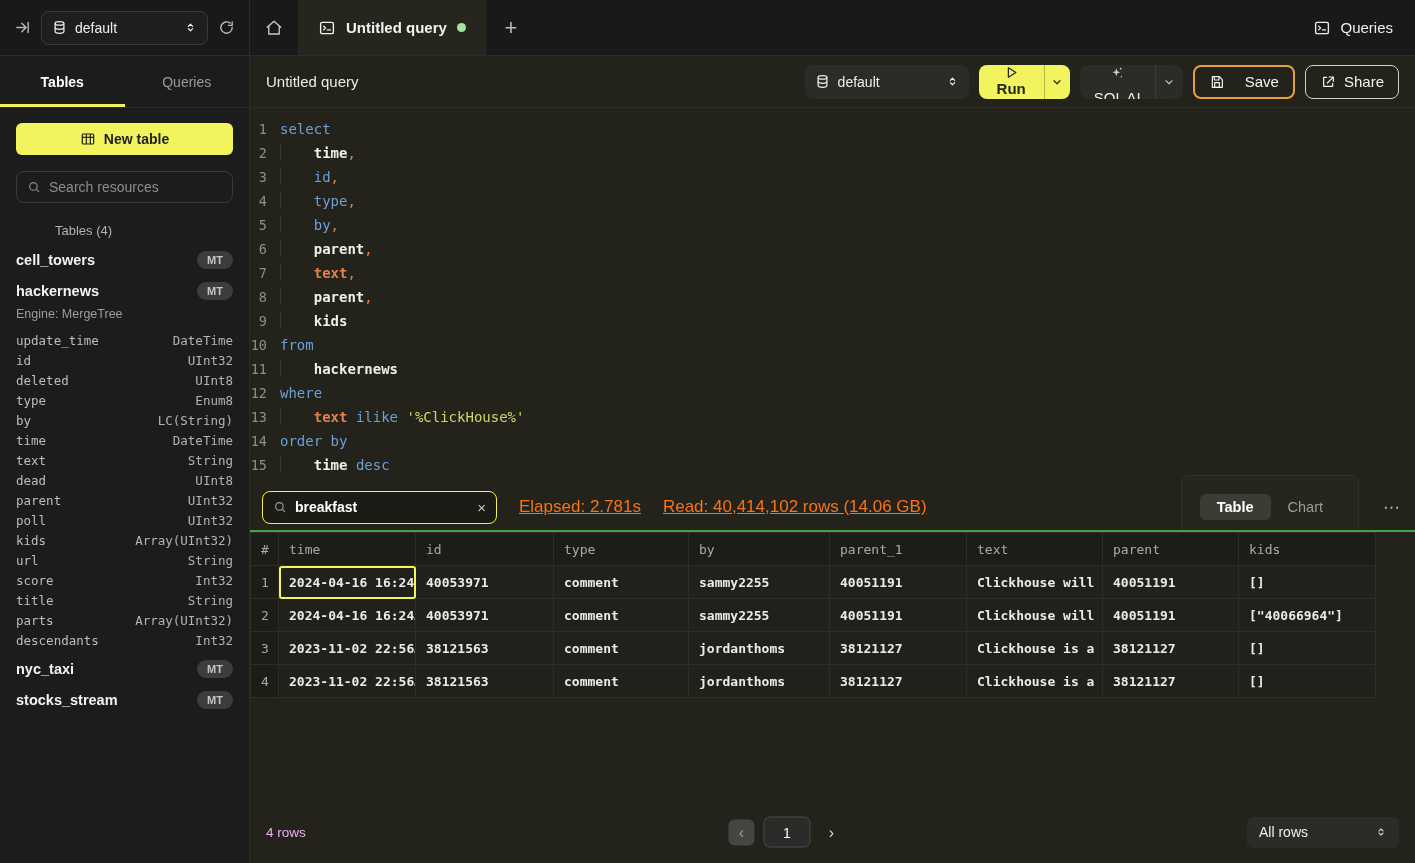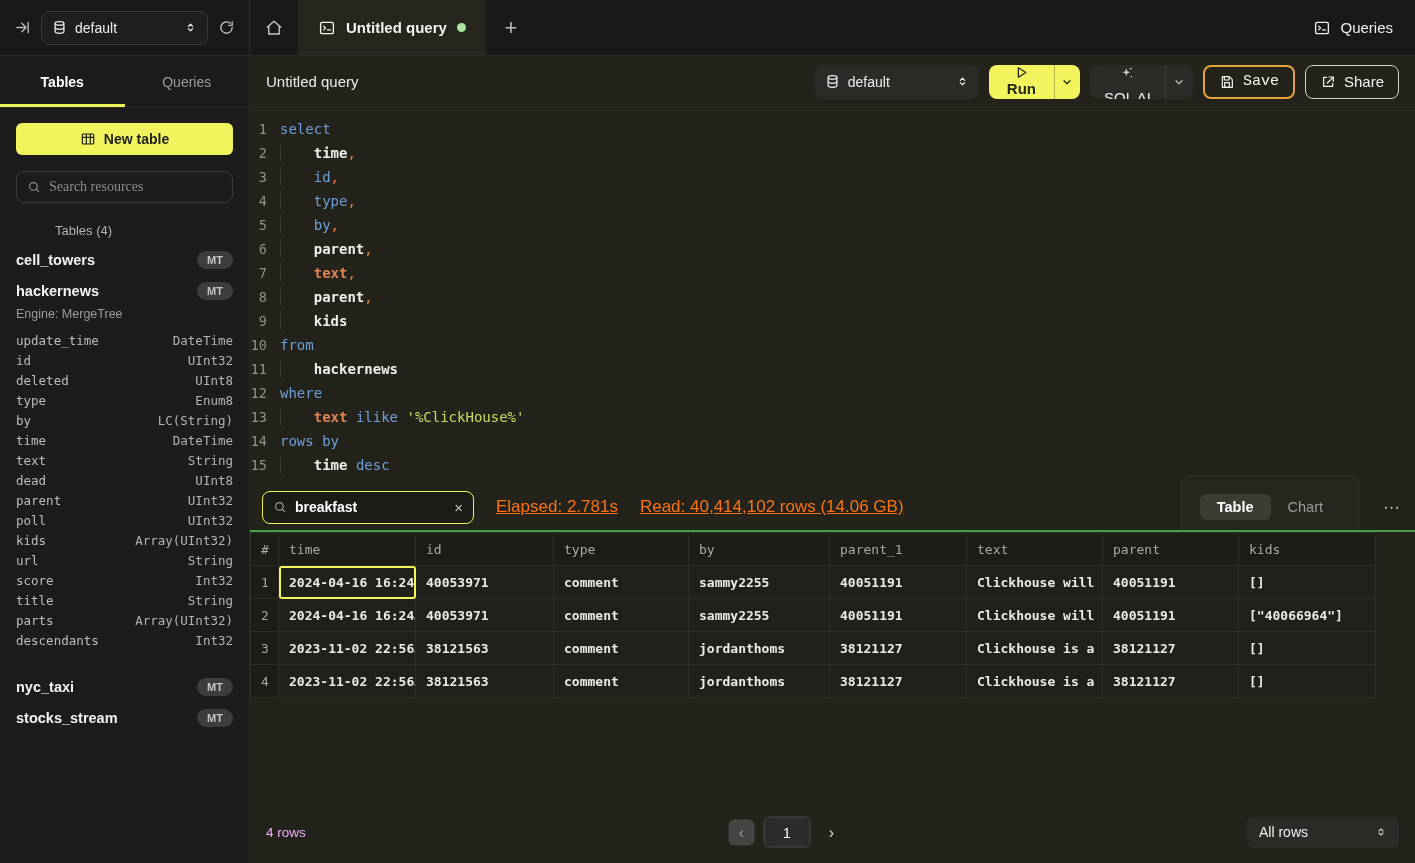--- a/index.html
+++ b/index.html
@@ -29,31 +29,31 @@
   .side-tab.active { color:#ffffff; font-weight:600; box-shadow: inset 0 -3px 0 #f0f35c; }
   .query-toolbar { flex:1; display:flex; align-items:center; gap:10px; padding:0 16px; background:#23231c; }
   .qt-title { font-size:15px; color:#ececea; margin-right:auto; }
   .toolbar-select { height:34px; width:164px; display:flex; align-items:center; gap:8px; padding:0 10px; background:#2b2b28; border-radius:8px; font-size:14px; color:#ededeb; cursor:pointer; }
   .toolbar-select .grow { flex:1; }
   .split-btn { height:34px; display:flex; align-items:stretch; border-radius:8px; overflow:hidden; cursor:pointer; }
   .run-btn .main { display:flex; align-items:center; gap:0; padding:0 18px; background:#f1f45c; color:#26261a; font-size:15px; font-weight:600; }
   .run-btn .arrow { width:26px; display:flex; align-items:center; justify-content:center; background:#f1f45c; border-left:1px solid rgba(0,0,0,.25); color:#26261a; }
   .sqlai-btn .main { display:flex; align-items:center; gap:8px; padding:0 14px; background:#2b2b28; color:#ededeb; font-size:15px; }
   .sqlai-btn .arrow { width:28px; display:flex; align-items:center; justify-content:center; background:#2b2b28; border-left:1px solid #3c3c38; color:#b9b9b7; }
-  .save-btn { height:34px; display:flex; align-items:center; gap:8px; padding:0 14px; background:transparent; border:2px solid #e7a23c; border-radius:8px; color:#f4f4f2; font-size:15px; cursor:pointer;font-family:Liberation Mono, monospace; }
+  .save-btn { height:34px; display:flex; align-items:center; gap:20px; padding:0 14px; background:transparent; border:2px solid #e7a23c; border-radius:8px; color:#f4f4f2; font-size:15px; cursor:pointer; }
   .share-btn { height:34px; display:flex; align-items:center; gap:8px; padding:0 14px; background:transparent; border:1px solid #cfcfcd; border-radius:8px; color:#f4f4f2; font-size:15px; cursor:pointer; }
 
   
   .row3 { flex:1; display:flex; align-items:stretch; overflow:hidden; }
 
   
   .sidebar { width:250px; flex:none; background:#1c1c1c; border-right:1px solid #2b2b2b; padding:15px 16px; overflow:hidden; }
   .new-table-btn { width:100%; height:32px; background:#f1f45c; border:none; border-radius:6px; display:flex; align-items:center; justify-content:center; gap:8px; color:#21211c; font-size:14px; font-weight:600; cursor:pointer; }
   .search-box { margin-top:16px; height:32px; border:1px solid #3a3a3a; border-radius:8px; display:flex; align-items:center; gap:8px; padding:0 10px; color:#8d8d8b; }
-  .search-box input { flex:1; background:transparent; border:none; outline:none; color:#e8e8e6; font-size:14px; font-family:Liberation Serif, serif; }
+  .search-box input { flex:1; background:transparent; border:none; outline:none; color:#e8e8e6; font-size:14px; font-family:Liberation Sans, sans-serif; }
   .search-box input::placeholder { color:#8d8d8b; }
   .section-label { margin-top:20px; font-size:13px; color:#b3b3b1;margin-left:39px; }
   .tbl-item { margin-top:13px; display:flex; align-items:center; justify-content:space-between; cursor:pointer; }
   .tbl-name { font-size:14.5px; font-weight:600; color:#f2f2f0; }
   .mt-badge { background:#3d3d3b; color:#c6c6c4; font-size:11px; font-weight:600; padding:3px 10px; border-radius:11px; }
   .engine-line { margin-top:7px; font-size:12.5px; color:#9c9c9a; }
   .cols { margin-top:9px; }
   .col-row { display:flex; justify-content:space-between; height:20px; align-items:center; font-family:"DejaVu Sans Mono",monospace; font-size:12.5px; }
   .col-name { color:#bdbdbb; }
   .col-type { color:#b3b3b1; }
@@ -68,21 +68,21 @@
   .code { white-space:pre; }
   .tok.kw { color:#6e9fd8; }
   .tok.id { color:#efefed; font-weight:700; }
   .tok.fn { color:#e0834d; font-weight:700; }
   .tok.pn { color:#e0834d; }
   .tok.str { color:#ccd964; }
   .tok.g { box-shadow: inset 1px 0 0 #3b3b31; }
 
   
   .results-bar { height:46px; flex:none; display:flex; align-items:center; padding:0 12px 0 12px; gap:22px; }
-  .result-search { width:212px; height:33px; flex:none; border:1.5px solid #eef252; border-radius:8px; background:#1c1c16; display:flex; align-items:center; gap:8px; padding:0 10px; color:#9d9d9b; }
+  .result-search { width:235px; height:33px; flex:none; border:1.5px solid #eef252; border-radius:8px; background:#1c1c16; display:flex; align-items:center; gap:8px; padding:0 10px; color:#9d9d9b; }
   .result-search input { flex:1; min-width:0; background:transparent; border:none; outline:none; color:#ffffff; font-size:14px; font-weight:700; font-family:"Liberation Sans",sans-serif; }
   .clear-x { color:#c4c4c2; font-size:15px; cursor:pointer; }
   .stat { font-size:17px; color:#f97316;text-decoration:underline; }
   .rb-spacer { flex:1; }
   .view-toggle { display:flex; background:#26261f; border:1px solid #32322b; border-radius:8px; padding:18px; }
   .view-seg { padding:5px 17px; border-radius:6px; font-size:14.5px; color:#9c9c9a; cursor:pointer; }
   .view-seg.active { background:#3c3c35; color:#ffffff; font-weight:600; }
   .more-btn { color:#b9b9b7; font-size:17px; letter-spacing:1px; cursor:pointer; padding:0 2px; }
 
   
@@ -362,21 +362,21 @@
         <div class="col-row">
             <span class="col-name">parts</span>
             <span class="col-type">Array(UInt32)</span>
           </div>
         <div class="col-row">
             <span class="col-name">descendants</span>
             <span class="col-type">Int32</span>
           </div>
       </div>
 
-      <div class="tbl-item" style="margin-top:28px;">
+      <div class="tbl-item" style="margin-top:10px;">
         <span class="tbl-name">nyc_taxi</span>
         <span class="mt-badge">MT</span>
       </div>
       <div class="tbl-item">
         <span class="tbl-name">stocks_stream</span>
         <span class="mt-badge">MT</span>
       </div>
     </div>
 
     <div class="main">
@@ -429,21 +429,21 @@
         <div class="code-line">
             <span class="ln">12</span>
             <span class="code"><span class="tok kw">where</span></span>
           </div>
         <div class="code-line">
             <span class="ln">13</span>
             <span class="code"><span class="tok g">    </span><span class="tok fn">text </span><span class="tok kw">ilike </span><span class="tok str">'%ClickHouse%'</span></span>
           </div>
         <div class="code-line">
             <span class="ln">14</span>
-            <span class="code"><span class="tok kw">rows by</span></span>
+            <span class="code"><span class="tok kw">order by</span></span>
           </div>
         <div class="code-line">
             <span class="ln">15</span>
             <span class="code"><span class="tok g">    </span><span class="tok id">time </span><span class="tok kw">desc</span></span>
           </div>
       </div>
 
       <div class="results-bar">
         <div class="result-search">
           <span>

